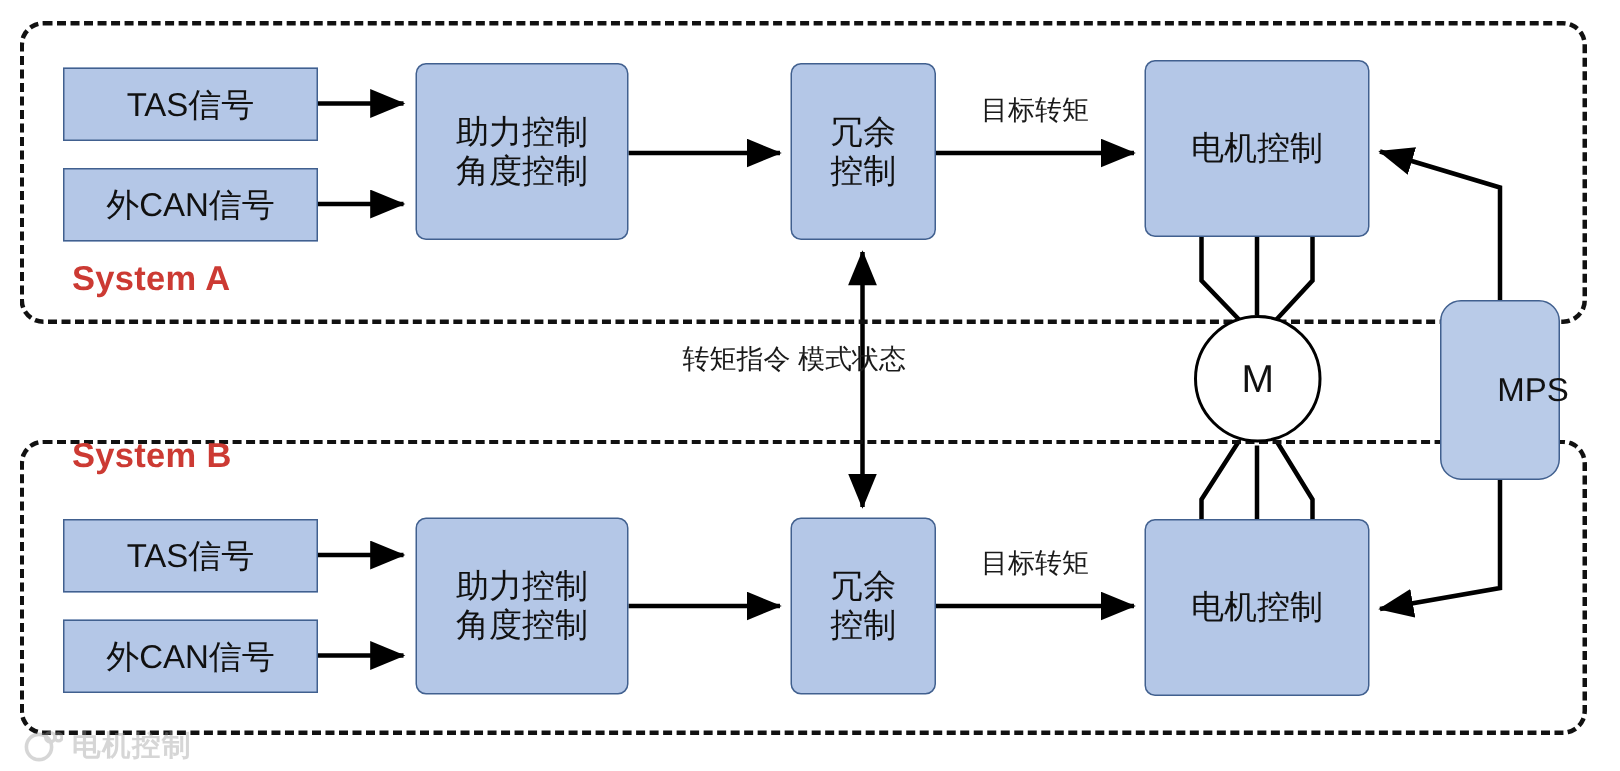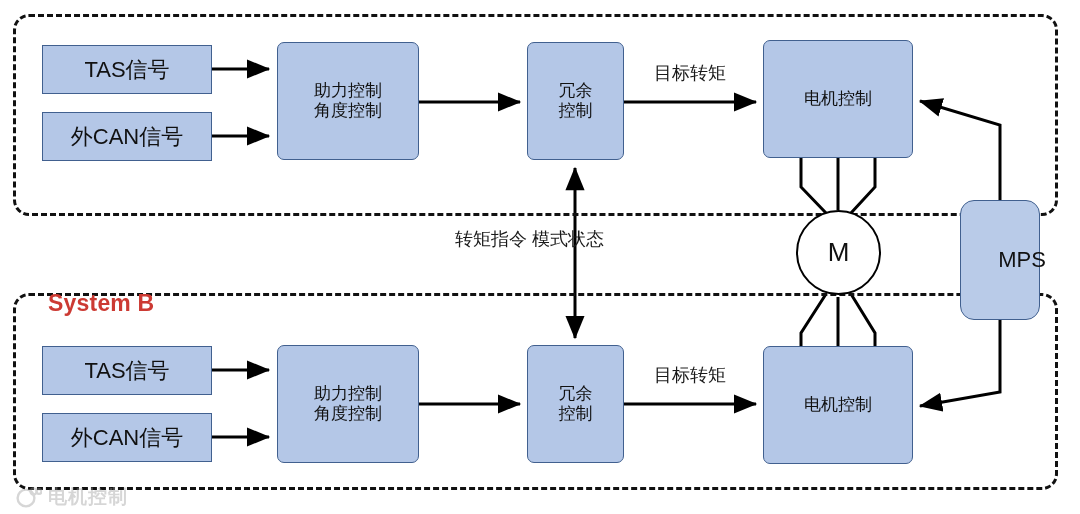--- a/index.html
+++ b/index.html
@@ -31,21 +31,21 @@
     display: flex;
     flex-direction: column;
     align-items: center;
     justify-content: center;
     color: #111111;
     text-align: center;
     line-height: 1.18;
     z-index: 3;
   }
   .node.small { font-size: 22px; border-radius: 0; }
-  .node.proc  { font-size: 17px; align-items: center; }
+  .node.proc  { font-size: 22px; align-items: center; }
   .node.mps   { font-size: 22px; border-radius: 14px; background: #b9cbe8; }
   .node .ln { display: block; }
 
   
   .motor {
     position: absolute;
     box-sizing: border-box;
     background: #ffffff;
     border: 2.2px solid #000000;
     border-radius: 50%;
@@ -148,20 +148,21 @@
       <line x1="212" y1="370" x2="269" y2="370" marker-end="url(#arrowEnd)"></line>
       <line x1="212" y1="437" x2="269" y2="437" marker-end="url(#arrowEnd)"></line>
       <line x1="419" y1="404" x2="520" y2="404" marker-end="url(#arrowEnd)"></line>
       <line x1="624" y1="404" x2="756" y2="404" marker-end="url(#arrowEnd)"></line>
     </g>
   </svg>
 
   <div class="frame" style="left:13px; top:14px; width:1045px; height:202px;"></div>
   <div class="frame" style="left:13px; top:293px; width:1045px; height:197px;"></div>
 
+  <div class="sys-label" style="left:48px; top:172px;">System A</div>
   <div class="sys-label" style="left:48px; top:290px;">System B</div>
 
   <div class="node small" style="left:42px; top:45px; width:170px; height:49px;">
     <span class="ln">TAS信号</span>
   </div>
 
   <div class="node small" style="left:42px; top:112px; width:170px; height:49px;">
     <span class="ln">外CAN信号</span>
   </div>
 

